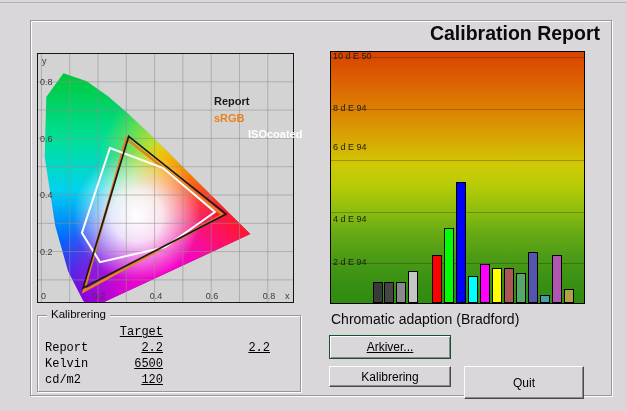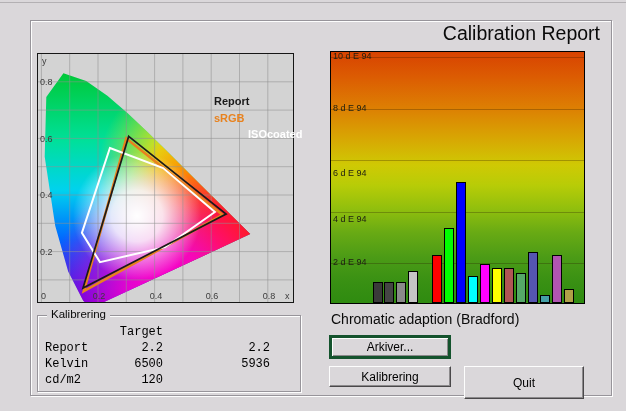--- a/index.html
+++ b/index.html
@@ -12,21 +12,21 @@
   }
   .frame-line-top{position:absolute;left:0;top:2px;width:626px;height:1px;background:#b3b0b3;}
   .groove{
     border:1px solid #97949a;
     box-shadow: inset 1px 1px 0 #fdfdfd, 1px 1px 0 #fdfdfd;
     background:#dad7da;
   }
   .report-panel{position:absolute;left:30px;top:20px;width:580px;height:374px;}
   .page-title{
     position:absolute;top:22px;right:26px;
-    font-size:19.5px;font-weight:normal;color:#0a0a0a;letter-spacing:0;
+    font-size:19.5px;font-weight:bold;color:#0a0a0a;letter-spacing:0;
   }
   
   .cie-box{
     position:absolute;left:37px;top:53px;width:257px;height:250px;
     background:#d3d3d3;border:1px solid #161616;box-sizing:border-box;
   }
   .cie-box svg{position:absolute;left:0;top:0;}
   .cie-label{
     position:absolute;font-size:9px;color:#3c3c3c;line-height:11px;white-space:nowrap;
   }
@@ -48,30 +48,31 @@
   .de-bar{position:absolute;width:10px;border:1px solid #000;box-sizing:border-box;}
   .de-caption{position:absolute;left:331px;top:311px;font-size:14px;color:#0a0a0a;}
   
   .cal-group{position:absolute;left:37px;top:315px;width:262px;height:75px;}
   .cal-group-title{
     position:absolute;left:9px;top:-8px;padding:0 4px;background:#dad7da;
     font-size:11.5px;color:#0a0a0a;
   }
   .cal-table{position:absolute;left:7px;top:8px;font-family:"Liberation Mono",monospace;font-size:12px;color:#000;}
   .cal-row{display:grid;grid-template-columns:72px 46px 107px;height:16px;align-items:center;}
-  .cal-cell-r{text-align:right;}
+  .cal-cell-r{text-align:right;text-decoration:underline;}
   
   .btn{
     position:absolute;display:flex;align-items:center;justify-content:center;
     background:#dad7da;font-size:12px;color:#000;box-sizing:border-box;
     font-family:"Liberation Sans",sans-serif;
   }
   .btn-default{
-    border:3px solid #14532d;
+    border:1px solid #14532d;
     box-shadow: inset 1px 1px 0 #fdfdfd, inset -1px -1px 0 #8a888a;
+    text-decoration: underline;
   }
   .btn-normal{
     border:1px solid;border-color:#fdfdfd #4a484a #4a484a #fdfdfd;
     box-shadow: inset -1px -1px 0 #8c8a8c;
   }
   .btn-archive{left:329px;top:335px;width:122px;height:24px;}
   .btn-cal{left:329px;top:366px;width:122px;height:21px;}
   .btn-quit{left:464px;top:366px;width:120px;height:33px;}
 </style>
 </head>
@@ -163,25 +164,25 @@
 
 <div class="legend">
   <div style="color: rgb(26, 26, 26);">Report</div>
   <div style="color: rgb(232, 130, 30);">sRGB</div>
   <div style="color: rgb(255, 255, 255); margin-left: 34px;">ISOcoated</div>
 </div>
 
 <div class="de-chart">
   <div class="de-inner" id="bar-area">
       <div class="de-gridline" style="top: 5.4px;"></div>
-      <div class="de-gridlabel" style="top: -0.6px;">10 d E 94</div>
+      <div class="de-gridlabel" style="top: -0.6px;">10 d E 50</div>
       <div class="de-gridline" style="top: 56.8px;"></div>
       <div class="de-gridlabel" style="top: 50.8px;">8 d E 94</div>
       <div class="de-gridline" style="top: 108.2px;"></div>
-      <div class="de-gridlabel" style="top: 116px;">6 d E 94</div>
+      <div class="de-gridlabel" style="top: 90px;">6 d E 94</div>
       <div class="de-gridline" style="top: 159.6px;"></div>
       <div class="de-gridlabel" style="top: 162px; text-align: right;">4 d E 94</div>
       <div class="de-gridline" style="top: 211px;"></div>
       <div class="de-gridlabel" style="top: 205px;">2 d E 94</div>
       <div class="de-bar" style="left: 41.7px; bottom: 0px; height: 20.56px; background: rgb(58, 58, 58);"></div>
       <div class="de-bar" style="left: 53.4px; bottom: 0px; height: 20.56px; background: rgb(69, 69, 69);"></div>
       <div class="de-bar" style="left: 65.1px; bottom: 0px; height: 20.56px; background: rgb(138, 138, 138);"></div>
       <div class="de-bar" style="left: 76.8px; bottom: 0px; height: 32.125px; background: rgb(197, 197, 197);"></div>
       <div class="de-bar" style="left: 100.7px; bottom: 0px; height: 47.545px; background: rgb(255, 0, 0);"></div>
       <div class="de-bar" style="left: 112.75px; bottom: 0px; height: 74.53px; background: rgb(0, 255, 0);"></div>
@@ -207,21 +208,20 @@
       <span class="cal-cell-r">Target</span>
     </div>
     <div class="cal-row">
       <span>Report</span>
       <span class="cal-cell-r">2.2</span>
       <span class="cal-cell-r">2.2</span>
     </div>
     <div class="cal-row">
       <span>Kelvin</span>
       <span class="cal-cell-r">6500</span>
-      <span class="cal-cell-r">5936</span>
     </div>
     <div class="cal-row">
       <span>cd/m2</span>
       <span class="cal-cell-r">120</span>
     </div>
   </div>
 </div>
 
 <div class="btn btn-default btn-archive">Arkiver...</div>
 <div class="btn btn-normal  btn-cal">Kalibrering</div>

